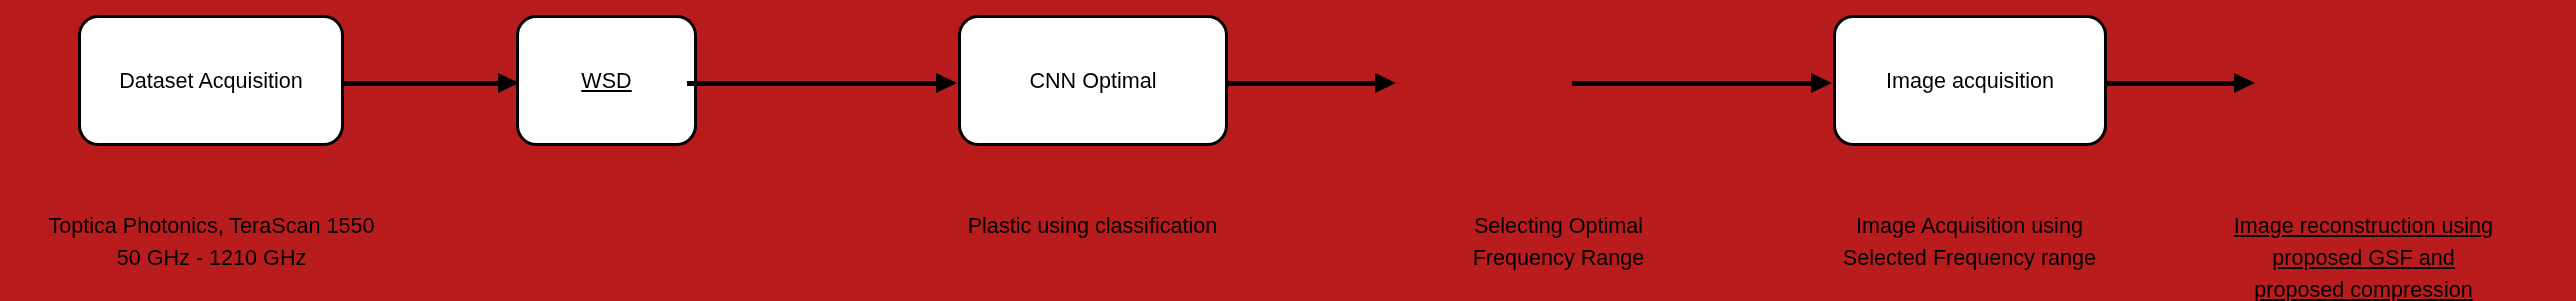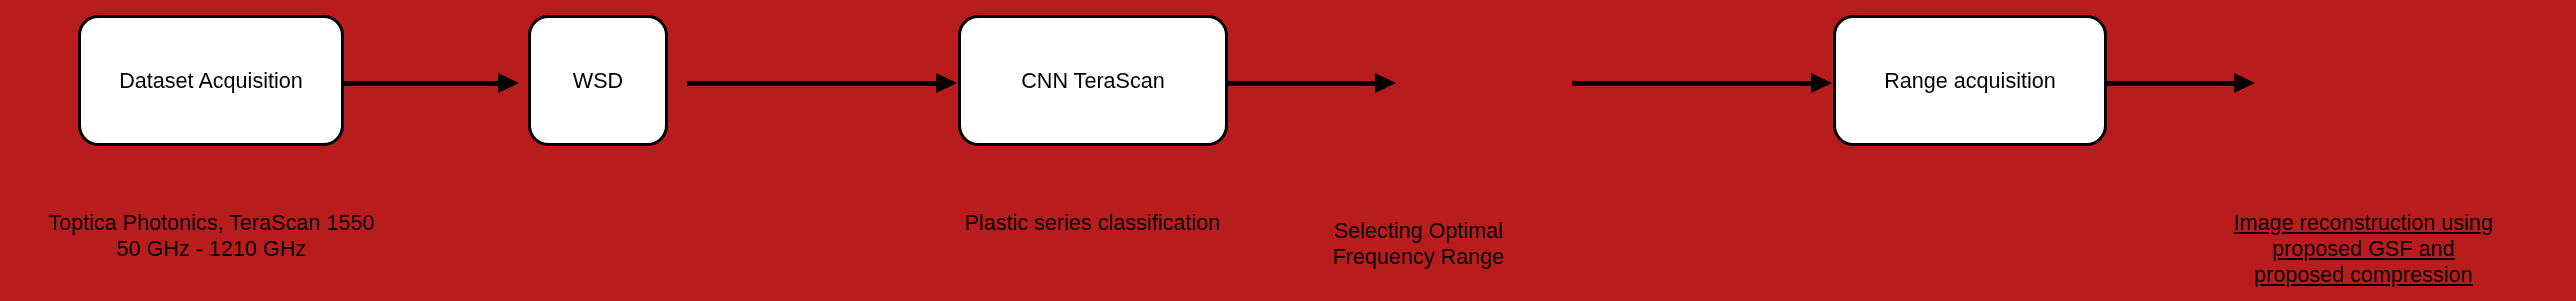--- a/index.html
+++ b/index.html
@@ -34,21 +34,21 @@
     color: #000000;
     letter-spacing: 0px;
     padding: 0 6.4px;
     white-space: pre-line;
   }
   .caption {
     position: absolute;
     top: 210px;
     text-align: center;
     font-size: 21.6px;
-    line-height: 26px;
+    line-height: 32px;
     color: #000000;
     white-space: pre-line;
   }
   .connector {
     position: absolute;
     top: 81px;
     height: 4.5px;
   }
   .connector .shaft {
     position: absolute;
@@ -76,50 +76,52 @@
     <span class="node-label">Dataset Acquisition</span>
   </div>
   <div class="caption" style="left:0px; width:423px;">Toptica Photonics, TeraScan 1550
 50 GHz - 1210 GHz</div>
 
   <div class="connector" style="left:344px; width:176px;">
     <span class="shaft" style="width:157px;"></span>
     <span class="head" style="left:154px;"></span>
   </div>
 
-  <div class="node-box" style="left:528px; width:140px;">
+  <div class="node-box" style="left:516px; width:181px;text-decoration:underline;">
     <span class="node-label">WSD</span>
   </div>
 
   <div class="connector" style="left:687px; width:270px;">
     <span class="shaft" style="width:251px;"></span>
     <span class="head" style="left:249px;"></span>
   </div>
 
   <div class="node-box" style="left:958px; width:270px;">
-    <span class="node-label">CNN TeraScan</span>
+    <span class="node-label">CNN Optimal</span>
   </div>
-  <div class="caption" style="left:881px; width:423px;">Plastic series classification</div>
+  <div class="caption" style="left:881px; width:423px;">Plastic using classification</div>
 
   <div class="connector" style="left:1228px; width:169px;">
     <span class="shaft" style="width:150px;"></span>
     <span class="head" style="left:147px;"></span>
   </div>
 
-  <div class="caption" style="left:1207px; width:423px;margin-top:8px;">Selecting Optimal
+  <div class="caption" style="left:1347px; width:423px;">Selecting Optimal
 Frequency Range</div>
 
   <div class="connector" style="left:1572px; width:261px;">
     <span class="shaft" style="width:242px;"></span>
     <span class="head" style="left:239px;"></span>
   </div>
 
   <div class="node-box" style="left:1833px; width:274px;">
-    <span class="node-label">Range acquisition</span>
+    <span class="node-label">Image acquisition</span>
   </div>
+  <div class="caption" style="left:1758px; width:423px;">Image Acquisition using
+Selected Frequency range</div>
 
   <div class="connector" style="left:2106px; width:150px;">
     <span class="shaft" style="width:130px;"></span>
     <span class="head" style="left:128px;"></span>
   </div>
 
   <div class="caption" style="left:2152px; width:423px;text-decoration:underline;">Image reconstruction using
 proposed GSF and
 proposed compression</div>
 

